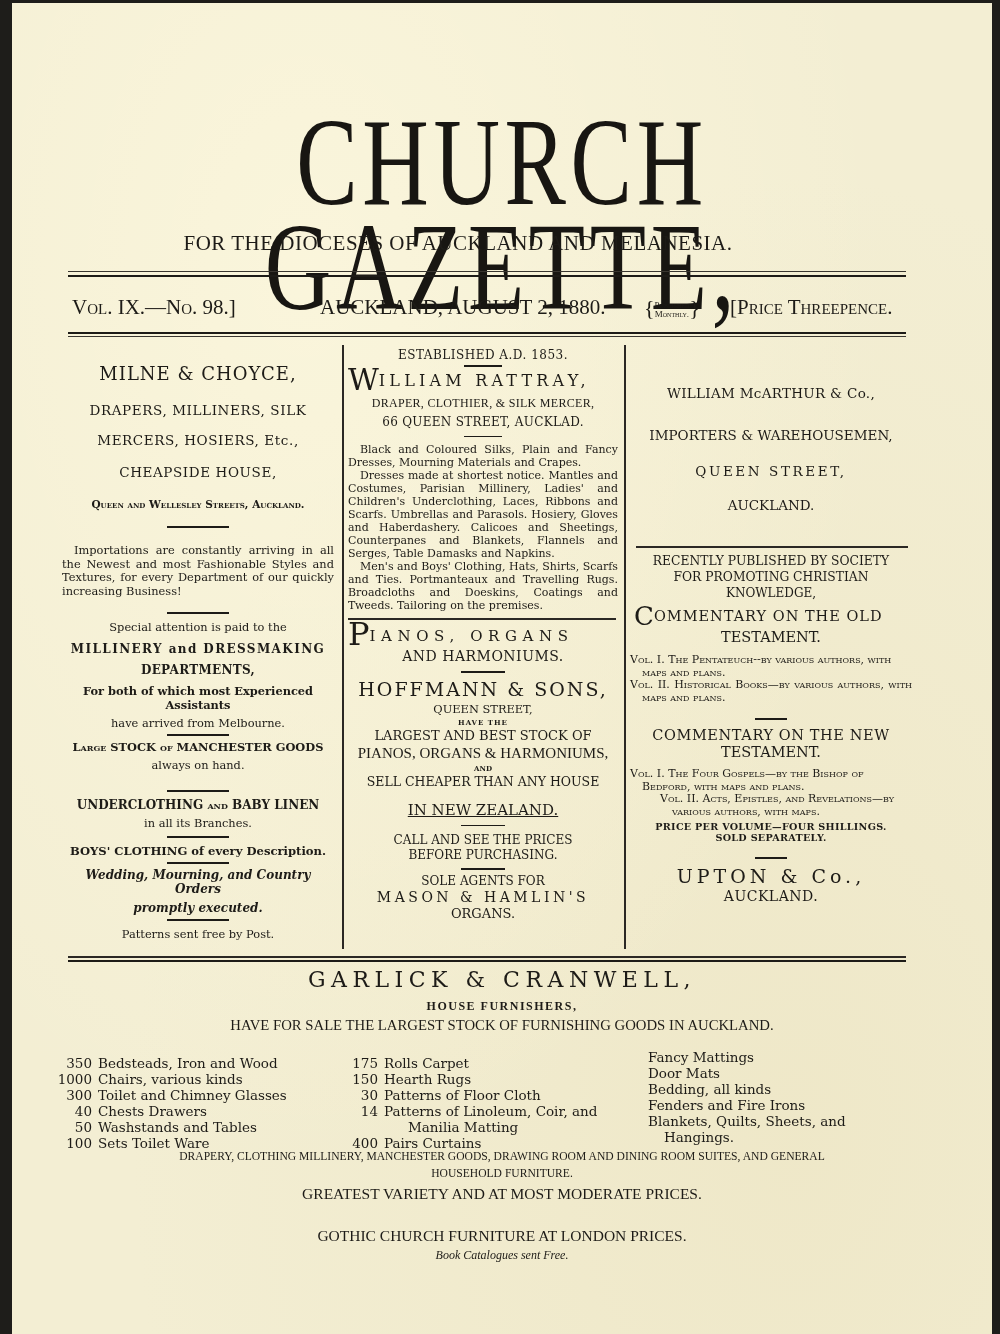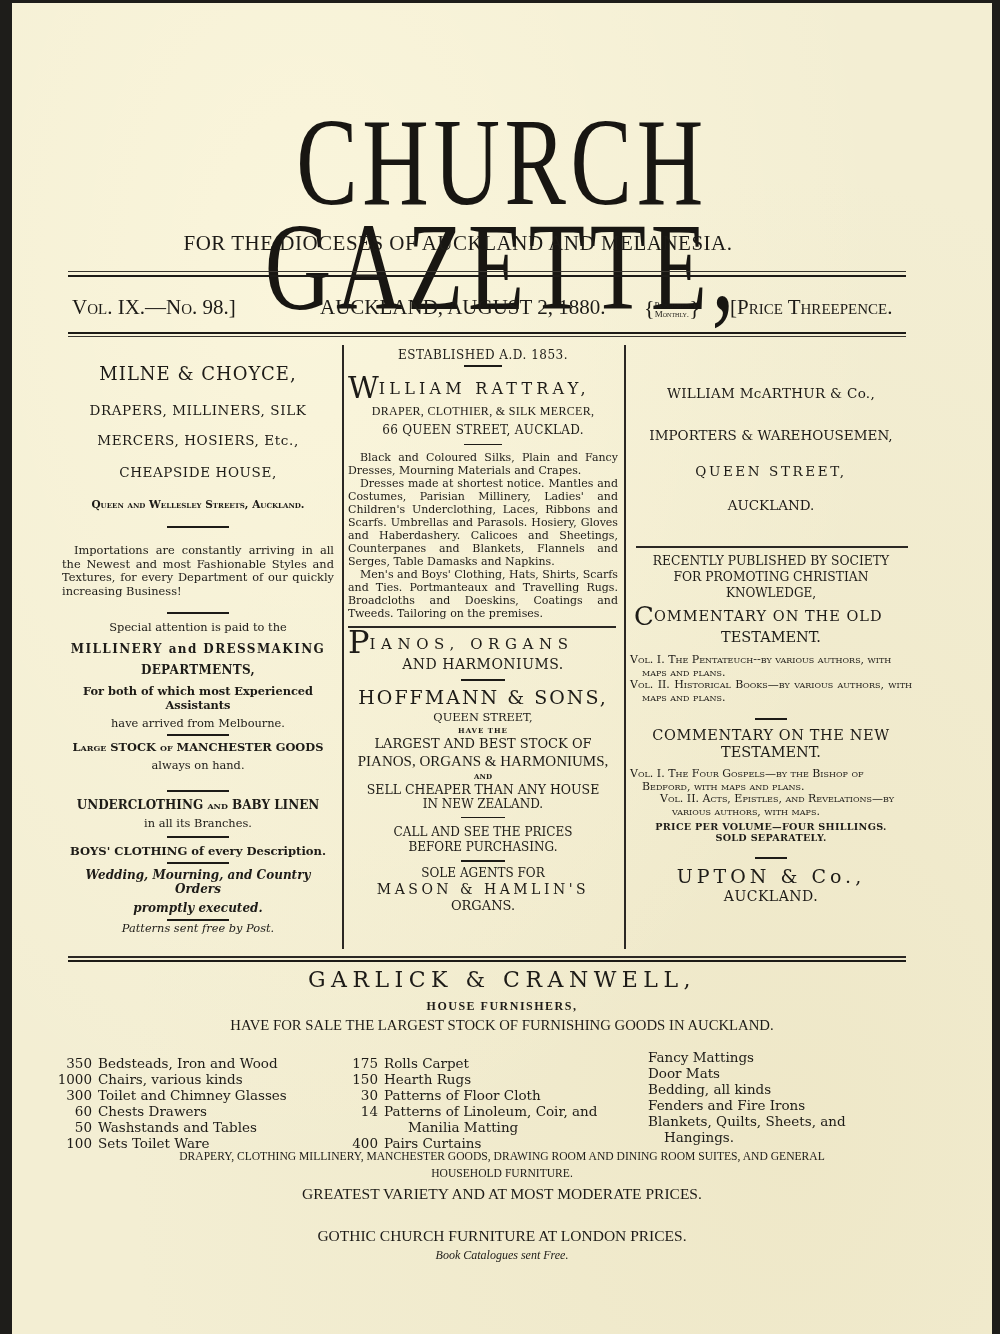--- a/index.html
+++ b/index.html
@@ -85,45 +85,45 @@
     <div style="font-size:11.4px; margin-top:4px;text-align:center;">always on hand.</div>
     <div class="short-rule" style="margin-top:18px;"></div>
     <div style="font-size:12px; margin-top:6px; font-weight:bold;" class="sc">UNDERCLOTHING and BABY LINEN</div>
     <div style="font-size:11.4px; margin-top:4px;">in all its Branches.</div>
     <div class="short-rule" style="margin-top:6px;"></div>
     <div style="font-size:11.6px; margin-top:6px; font-weight:bold;">BOYS' CLOTHING of every Description.</div>
     <div class="short-rule" style="margin-top:4px;"></div>
     <div style="font-size:12px; margin-top:4px; font-style:italic; font-weight:bold;">Wedding, Mourning, and Country Orders</div>
     <div style="font-size:12px; margin-top:5px; font-style:italic; font-weight:bold;">promptly executed.</div>
     <div class="short-rule" style="margin-top:4px;"></div>
-    <div style="font-size:11.4px; font-style:italic;">Patterns sent free by Post.</div>
+    <div style="font-size:11.4px; margin-top:6px;">Patterns sent free by Post.</div>
   </div>
 
   <div class="col c" style="left:336px; top:345px; width:270px;">
     <div style="font-size:12px; letter-spacing:0.5px;">ESTABLISHED A.D. 1853.</div>
     <div class="short-rule" style="width:38px; height:1.5px; margin-top:3px;"></div>
-    <div style="text-align:left; margin-top:9px; white-space:nowrap;"><span class="dropcap">W</span><span class="spaced" style="font-size:16px; letter-spacing:4.2px;">ILLIAM RATTRAY,</span></div>
+    <div style="text-align:left; margin-top:1px; white-space:nowrap;"><span class="dropcap">W</span><span class="spaced" style="font-size:16px; letter-spacing:4.2px;">ILLIAM RATTRAY,</span></div>
     <div style="font-size:12px; margin-top:4px; font-family:'Liberation Serif',serif; letter-spacing:0.3px;">DRAPER, CLOTHIER, &amp; SILK MERCER,</div>
     <div style="font-size:12px; margin-top:4px; letter-spacing:0.3px;">66 QUEEN STREET, AUCKLAD.</div>
     <div class="short-rule" style="width:38px; height:1.5px; margin-top:7px;"></div>
     <div class="para" style="font-size:11px; line-height:13px; margin-top:6px; text-indent:12px;">Black and Coloured Silks, Plain and Fancy Dresses, Mourning Materials and Crapes.</div>
     <div class="para" style="font-size:11px; line-height:13px; text-indent:12px;">Dresses made at shortest notice. Mantles and Costumes, Parisian Millinery, Ladies' and Children's Underclothing, Laces, Ribbons and Scarfs. Umbrellas and Parasols. Hosiery, Gloves and Haberdashery. Calicoes and Sheetings, Counterpanes and Blankets, Flannels and Serges, Table Damasks and Napkins.</div>
     <div class="para" style="font-size:11px; line-height:13px; text-indent:12px;">Men's and Boys' Clothing, Hats, Shirts, Scarfs and Ties. Portmanteaux and Travelling Rugs. Broadcloths and Doeskins, Coatings and Tweeds. Tailoring on the premises.</div>
     <div class="rule-thin" style="position:relative; width:268px; height:1.5px; background:#2b2824; margin-top:6px;"></div>
     <div style="text-align:left; margin-top:2px; white-space:nowrap;"><span class="dropcap" style="font-size:32px;">P</span><span style="font-size:15px; letter-spacing:5.6px;">IANOS, ORGANS</span></div>
     <div style="font-size:14px; margin-top:2px; letter-spacing:0.5px;">AND HARMONIUMS.</div>
     <div class="short-rule" style="width:44px; margin-top:7px;"></div>
     <div style="font-size:19px; margin-top:5px; letter-spacing:2px; white-space:nowrap;">HOFFMANN &amp; SONS,</div>
     <div style="font-size:11.4px; margin-top:2px;">QUEEN STREET,</div>
     <div style="font-size:7px; margin-top:2px; font-weight:bold; letter-spacing:1px;">HAVE THE</div>
     <div style="font-size:13px; margin-top:1px;">LARGEST AND BEST STOCK OF</div>
     <div style="font-size:15px; margin-top:2px; font-family:'Liberation Serif',serif; white-space:nowrap;">PIANOS, ORGANS &amp; HARMONIUMS,</div>
     <div style="font-size:7px; margin-top:2px; font-weight:bold;">AND</div>
     <div style="font-size:12.5px; margin-top:1px; white-space:nowrap;">SELL CHEAPER THAN ANY HOUSE</div>
-    <div style="font-size:12px; margin-top:0;">IN NEW ZEALAND.</div>
+    <div style="font-size:15px; margin-top:12px;text-decoration:underline;">IN NEW ZEALAND.</div>
     <div class="short-rule" style="width:44px; height:1.5px; margin-top:6px;"></div>
     <div style="font-size:12px; margin-top:7px;">CALL AND SEE THE PRICES</div>
     <div style="font-size:12px; margin-top:1px;">BEFORE PURCHASING.</div>
     <div class="short-rule" style="width:44px; height:1.5px; margin-top:6px;"></div>
     <div style="font-size:12px; margin-top:4px;">SOLE AGENTS FOR</div>
     <div style="font-size:14px; margin-top:1px; letter-spacing:3.5px; white-space:nowrap;">MASON &amp; HAMLIN'S</div>
     <div style="font-size:13px; margin-top:1px;">ORGANS.</div>
   </div>
 
   <div class="col c" style="left:618px; top:382px; width:282px;">
@@ -158,21 +158,21 @@
   <div class="rule-thick" style="left:56px; top:957px; width:838px;"></div>
 
   <div class="bottom-line" style="top:964px; font-family:'DejaVu Serif',serif; font-size:22px; letter-spacing:5.5px;">GARLICK &amp; CRANWELL,</div>
   <div class="bottom-line" style="top:996px; font-family:Liberation Serif, serif; font-size:12px; font-weight:bold; letter-spacing:1.5px; text-decoration:none;">HOUSE FURNISHERS,</div>
   <div class="bottom-line" style="top:1013px; font-size:15.5px; transform:scaleX(0.95);">HAVE FOR SALE THE LARGEST STOCK OF FURNISHING GOODS IN AUCKLAND.</div>
 
   <div class="abs" style="left:40px; top:1052px;">
     <div class="list-item"><span class="num">350</span><span>Bedsteads, Iron and Wood</span></div>
     <div class="list-item"><span class="num">1000</span><span>Chairs, various kinds</span></div>
     <div class="list-item"><span class="num">300</span><span>Toilet and Chimney Glasses</span></div>
-    <div class="list-item"><span class="num">60</span><span>Chests Drawers</span></div>
+    <div class="list-item"><span class="num">40</span><span>Chests Drawers</span></div>
     <div class="list-item"><span class="num">50</span><span>Washstands and Tables</span></div>
     <div class="list-item"><span class="num">100</span><span>Sets Toilet Ware</span></div>
   </div>
 
   <div class="abs" style="left:336px; top:1052px;">
     <div class="list-item"><span class="num" style="width:30px;">175</span><span>Rolls Carpet</span></div>
     <div class="list-item"><span class="num" style="width:30px;">150</span><span>Hearth Rugs</span></div>
     <div class="list-item"><span class="num" style="width:30px;">30</span><span>Patterns of Floor Cloth</span></div>
     <div class="list-item"><span class="num" style="width:30px;">14</span><span>Patterns of Linoleum, Coir, and</span></div>
     <div class="list-item" style="padding-left:24px;"><span class="num" style="width:30px;"></span><span>Manilia Matting</span></div>

